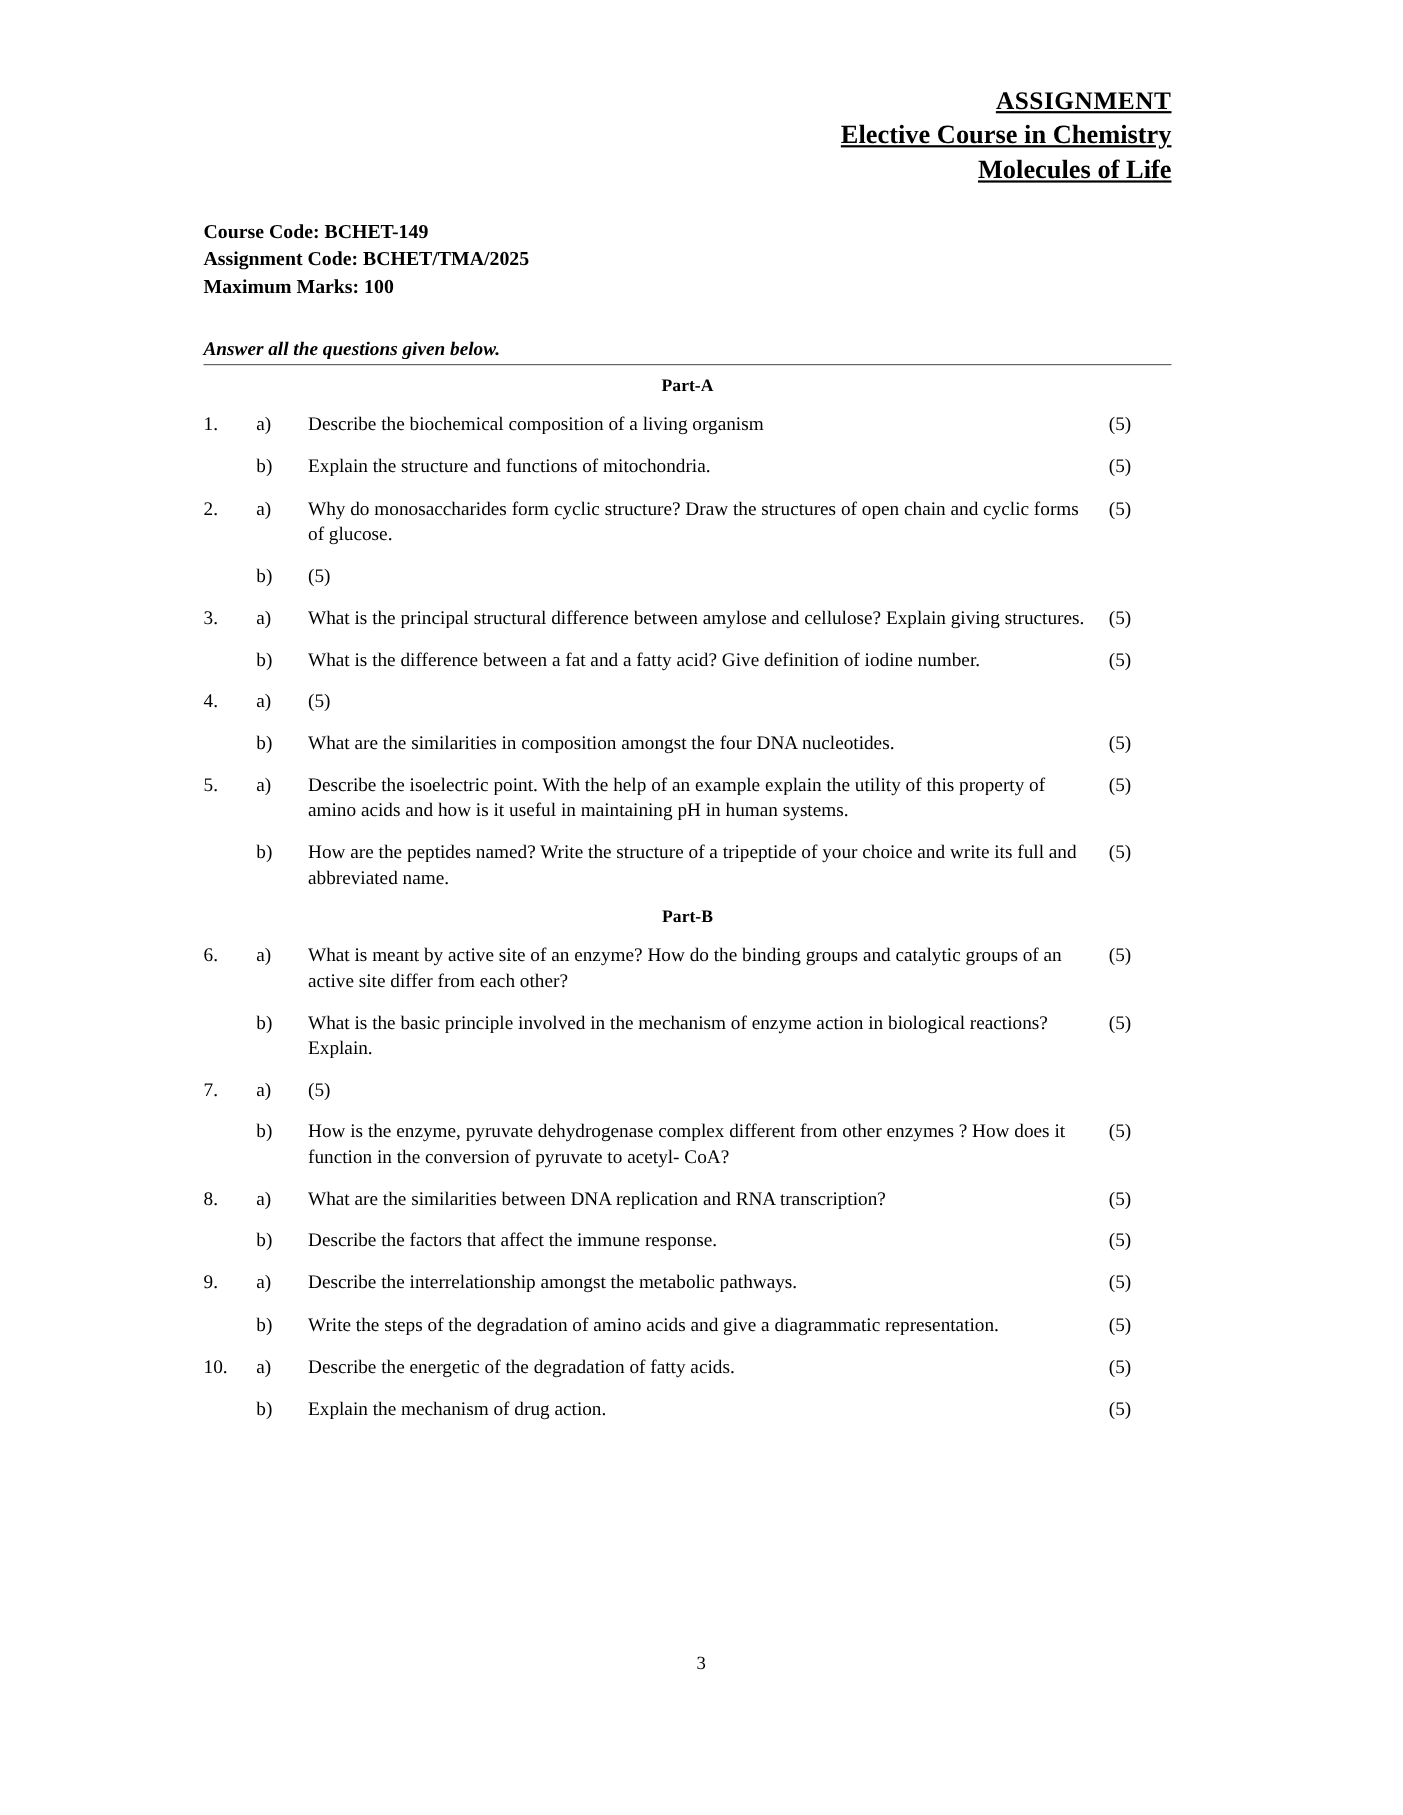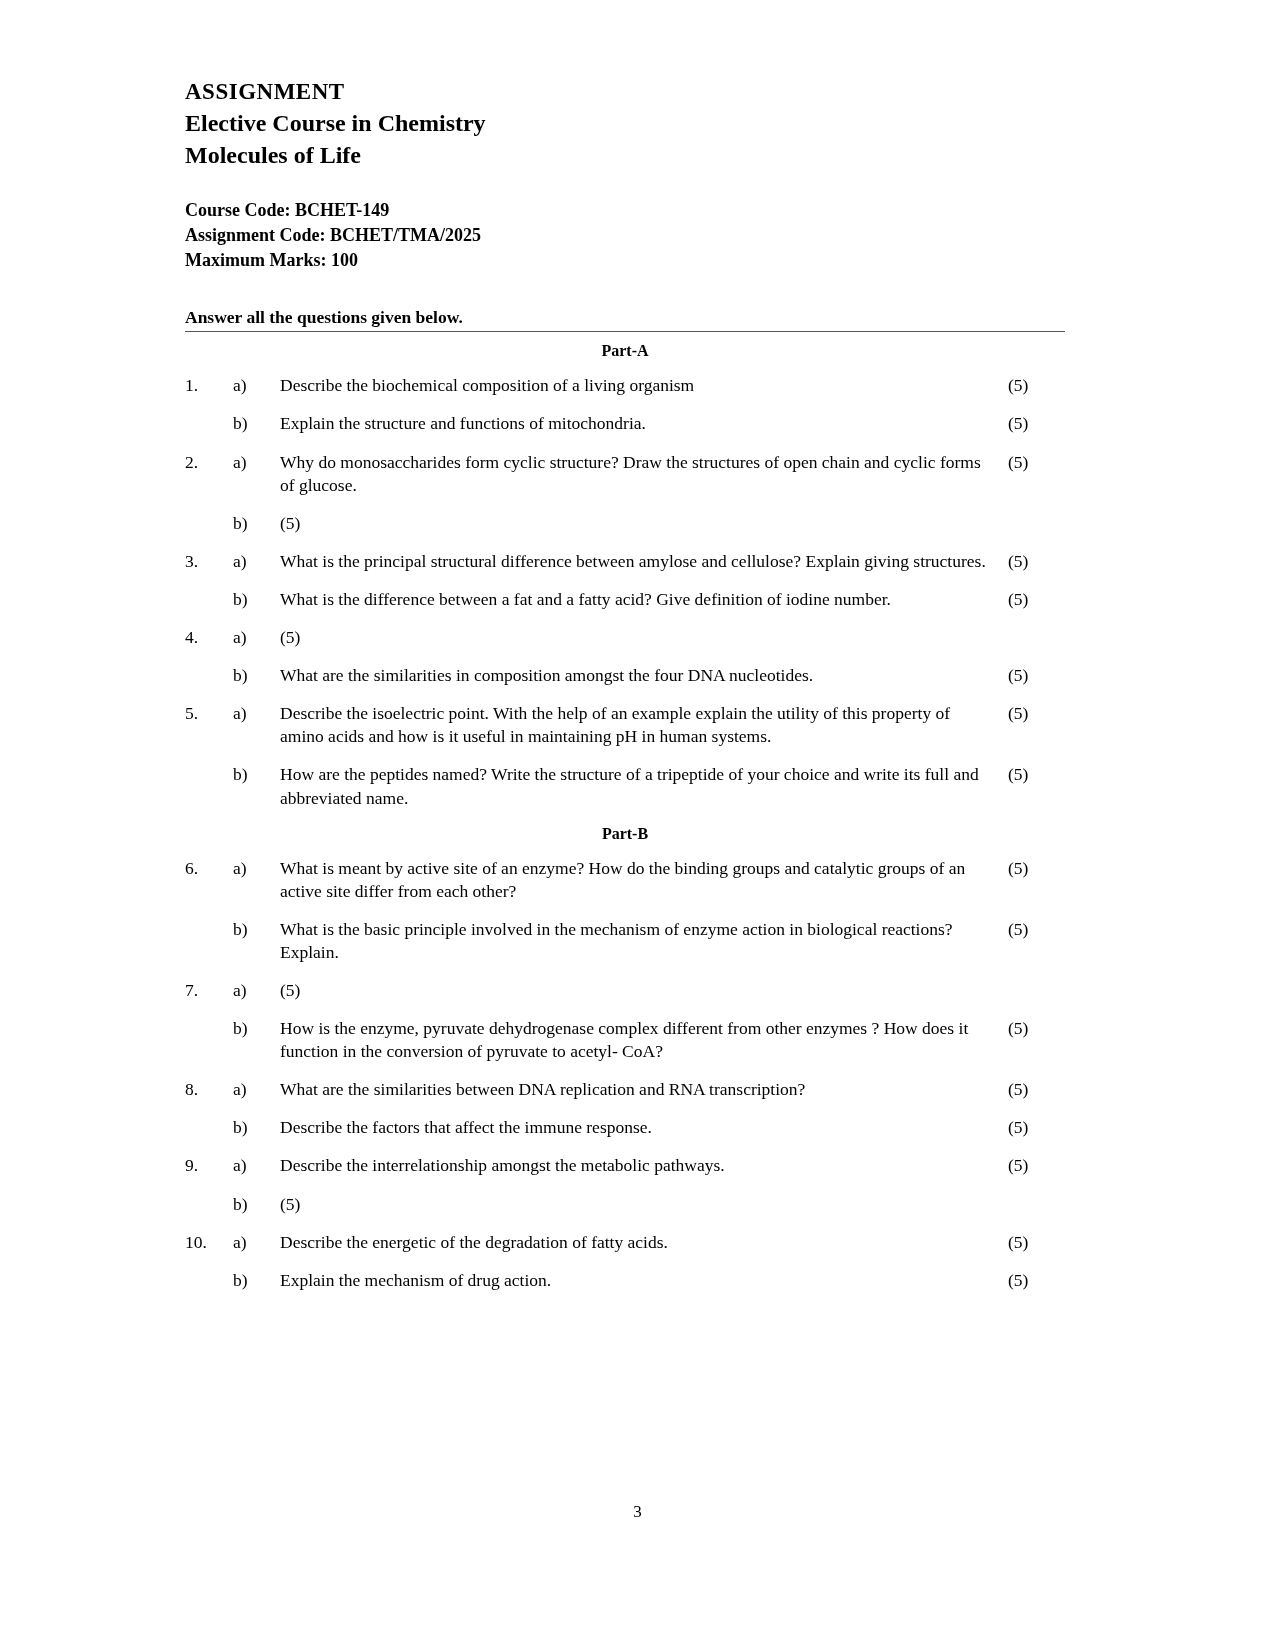--- a/index.html
+++ b/index.html
@@ -10,37 +10,39 @@
     margin: 0 auto;
     background: #ffffff;
     box-sizing: border-box;
     padding-top: 76px;
     font-family: "Liberation Serif", "DejaVu Serif", serif;
     color: #000000;
     overflow: hidden;
   }
   .title-block {
     margin: 0 210px 4px 185px;
-    text-align: left;
+    text-align: right;
     font-weight: bold;
     line-height: 1.35;
+    text-decoration: underline;
   }
   .title-line-1 { font-size: 23px; letter-spacing: 0.5px; }
   .title-line-2 { font-size: 24px; }
   .meta-block {
     margin: 26px 210px 0 185px;
     text-align: left;
     font-weight: bold;
     font-size: 18px;
     line-height: 1.4;
   }
   .instruction {
     margin: 34px 210px 0 185px;
     font-weight: bold;
     font-size: 17.5px;
+    font-style: italic;
   }
   .rule {
     border: none;
     border-top: 1.5px solid #555;
     margin: 3px 210px 0 185px;
     height: 0;
   }
   .part-heading {
     margin: 10px 210px 14px 185px;
     text-align: center;
@@ -187,20 +189,21 @@
       </div>
       <div class="q-row">
         <div class="q-num">9.</div>
         <div class="q-letter">a)</div>
         <div class="q-text">Describe the interrelationship amongst the metabolic pathways.</div>
         <div class="q-marks">(5)</div>
       </div>
       <div class="q-row">
         <div class="q-num"></div>
         <div class="q-letter">b)</div>
+        <div class="q-text">Write the steps of the degradation of amino acids and give a diagrammatic representation.</div>
         <div class="q-marks">(5)</div>
       </div>
       <div class="q-row">
         <div class="q-num">10.</div>
         <div class="q-letter">a)</div>
         <div class="q-text">Describe the energetic of the degradation of fatty acids.</div>
         <div class="q-marks">(5)</div>
       </div>
       <div class="q-row">
         <div class="q-num"></div>

